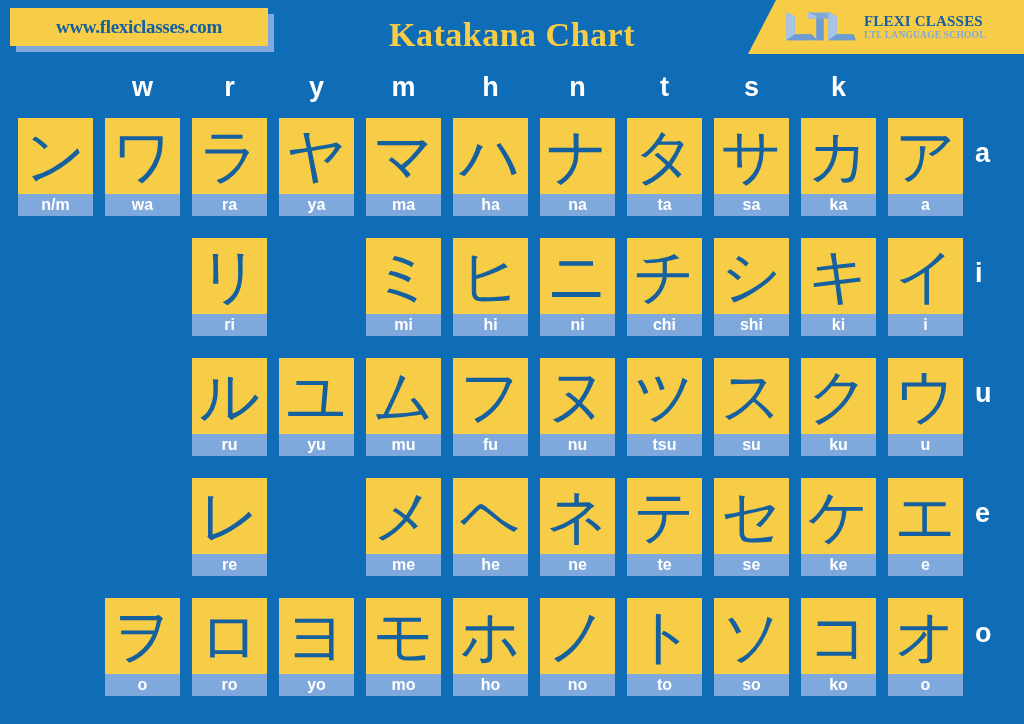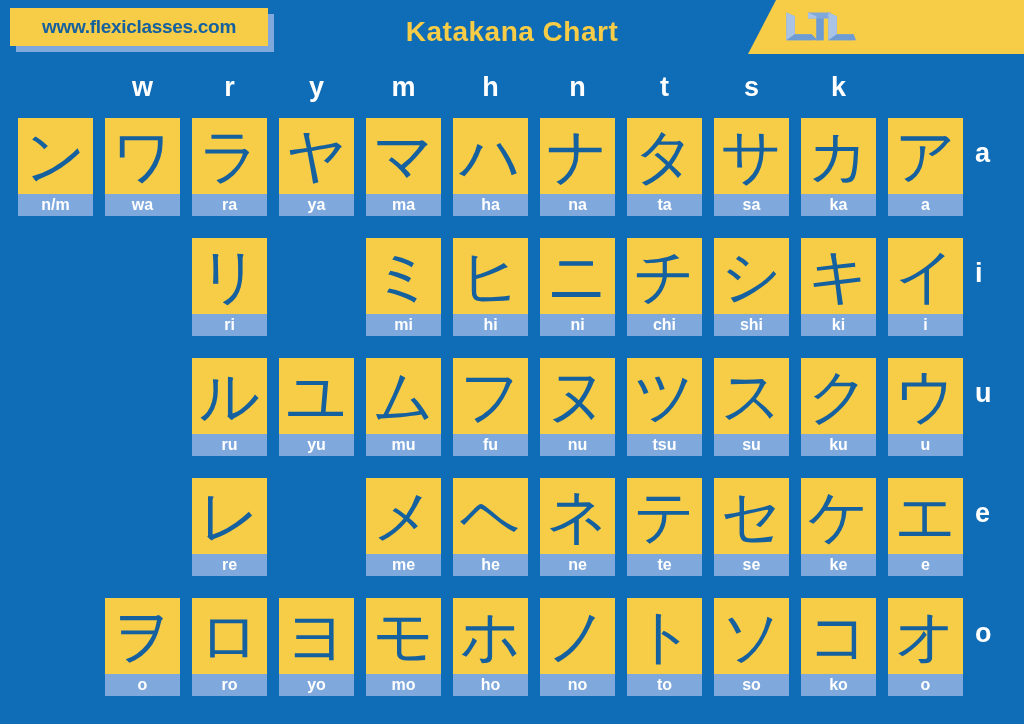--- a/index.html
+++ b/index.html
@@ -14,20 +14,21 @@
     overflow: hidden;
     position: relative;
   }
 
   
   #header {
     position: absolute;
     left: 0; top: 0;
     width: 1024px;
     height: 62px;
+    font-family: Liberation Serif, serif;
   }
 
   
   #url-badge-shadow {
     position: absolute;
     left: 16px; top: 14px;
     width: 258px; height: 38px;
     background: #7fa8dd;
   }
   #url-badge {
@@ -46,21 +47,21 @@
     letter-spacing: -0.3px;
   }
 
   
   #chart-title {
     position: absolute;
     left: 0; top: 16px;
     width: 1024px;
     text-align: center;
     color: #f7cc46;
-    font-size: 28px;
+    font-size: 34px;
     font-weight: bold;
     letter-spacing: 0.5px;
   }
 
   
   #logo-block {
     position: absolute;
     right: 0; top: 0;
     width: 276px; height: 54px;
     background: #f7cc46;
@@ -176,20 +177,24 @@
         <polygon points="18,40 46,40 56,50 4,50" fill="#6f9bd3"></polygon>
 
         <polygon points="40,4 78,4 78,14 66,14 66,50 54,50 54,14 40,14" fill="#7fa8dd"></polygon>
         <polygon points="40,4 54,10 54,14 40,14" fill="#a9c3e6"></polygon>
         <polygon points="54,14 66,14 66,50 54,50" fill="#6f9bd3"></polygon>
 
         <polygon points="74,4 88,10 88,40 116,40 116,50 74,50" fill="#7fa8dd"></polygon>
         <polygon points="74,4 88,10 88,40 74,50" fill="#a9c3e6"></polygon>
         <polygon points="88,40 116,40 120,50 74,50" fill="#6f9bd3"></polygon>
       </svg>
+      <div id="logo-text">
+        <span id="logo-title">FLEXI CLASSES</span>
+        <span id="logo-sub">LTL LANGUAGE SCHOOL</span>
+      </div>
     </div>
   </div>
 
 </div>
 
 <div id="grid">
     <div class="col-header" style="left: 105px;">w</div>
     <div class="col-header" style="left: 192px;">r</div>
     <div class="col-header" style="left: 279px;">y</div>
     <div class="col-header" style="left: 366px;">m</div>

